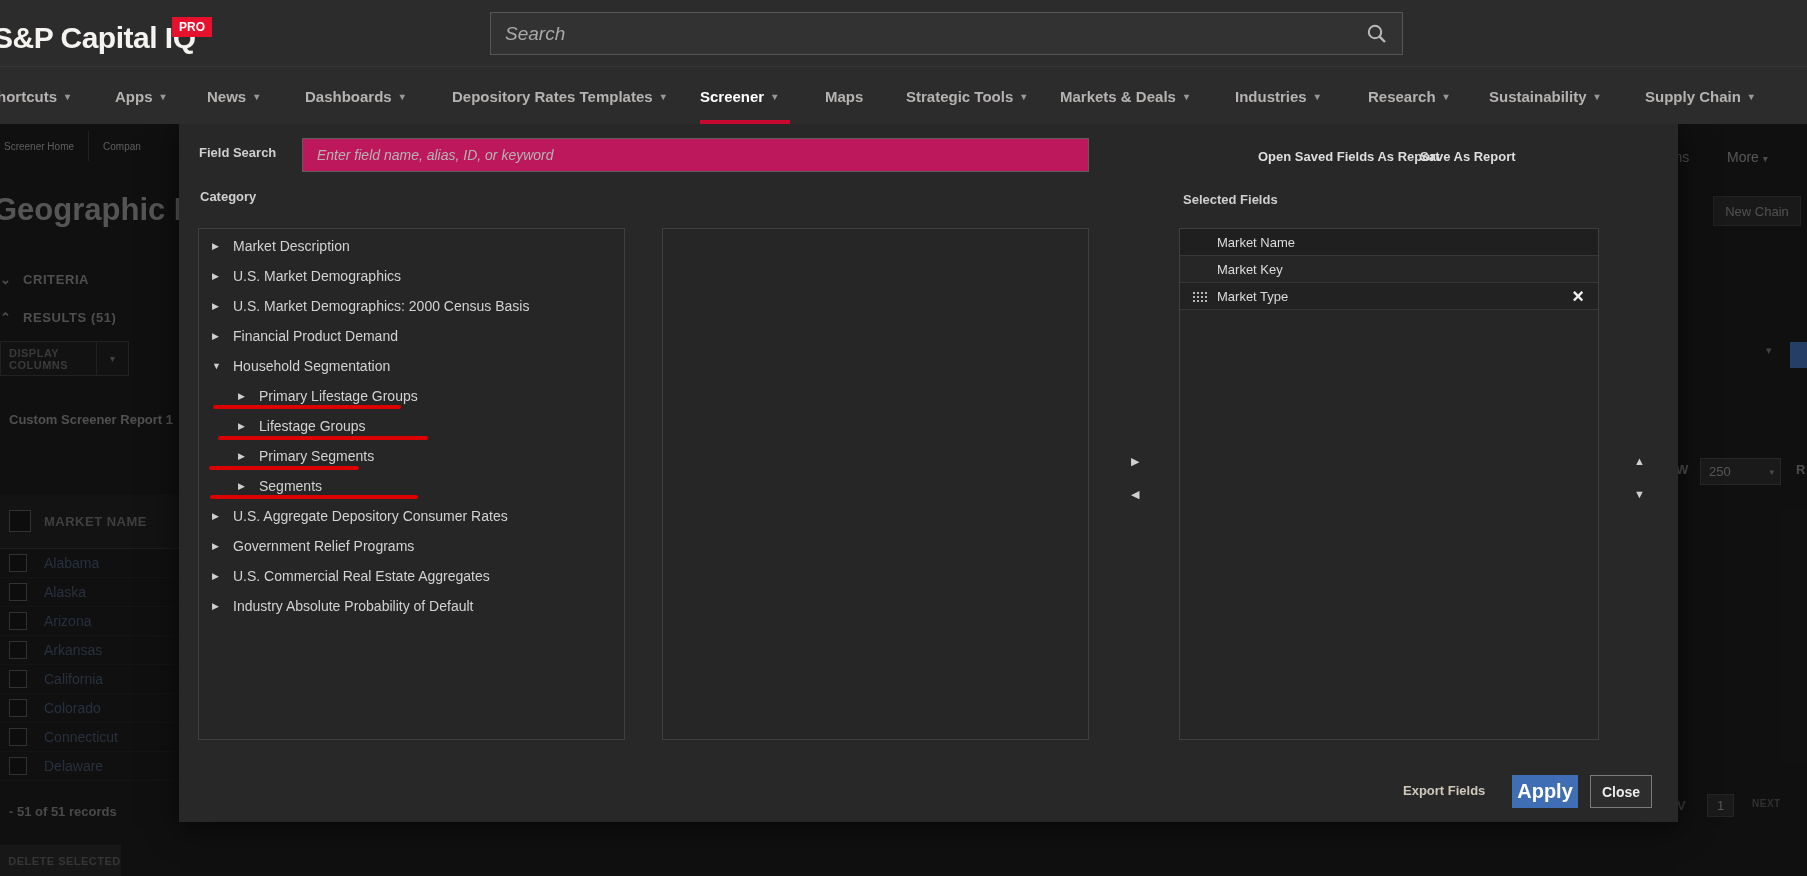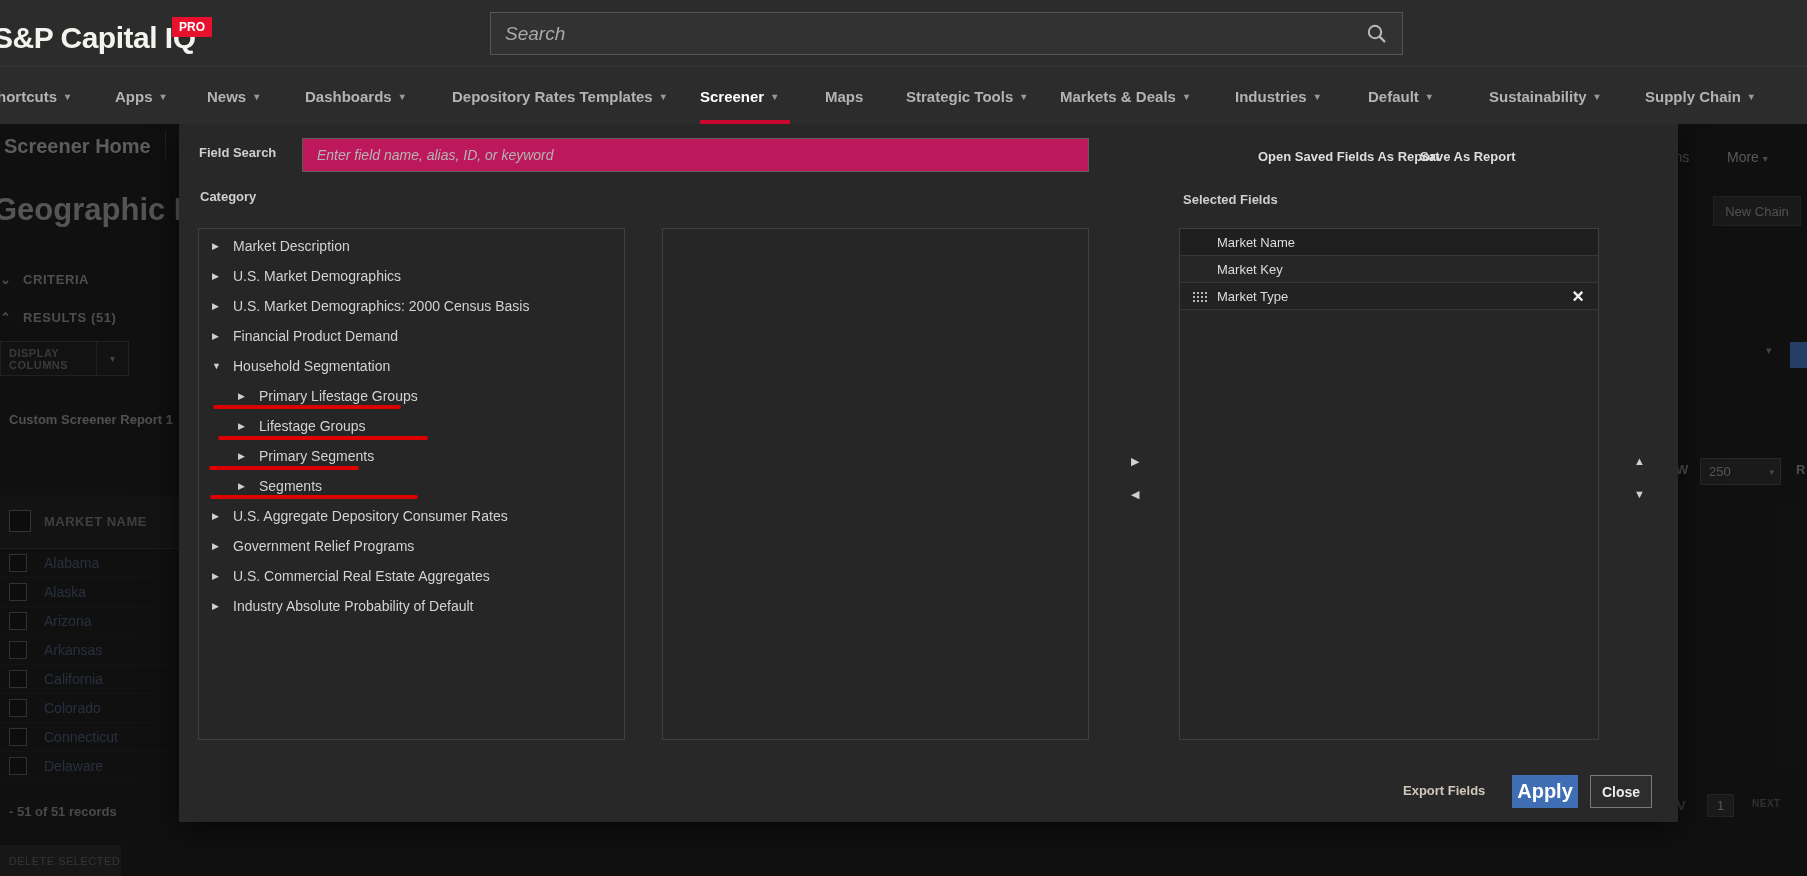--- a/index.html
+++ b/index.html
@@ -25,21 +25,21 @@
            border-top:1px solid #363636; }
   .nav-item{ position:absolute; top:0; height:58px; display:flex; align-items:center; gap:8px;
              font-size:15px; font-weight:bold; color:#b5b3b1; cursor:pointer; white-space:nowrap; }
   .nav-item .caret{ font-size:10px; color:#9a9894; }
   .nav-item.active{ color:#ffffff; }
   .nav-underline{ position:absolute; left:700px; top:53px; width:90px; height:4px; background:#c9082f; }
 
   
   .page{ position:absolute; inset:0; z-index:1; }
   .subtabs{ position:absolute; left:0; top:124px; height:44px; display:flex; align-items:center; }
-  .subtab{ font-size:20px; color:#a5a5a5; padding:0 14px; white-space:nowrap; cursor:pointer;font-weight:bold; }
+  .subtab{ font-size:10px; color:#a5a5a5; padding:0 14px; white-space:nowrap; cursor:pointer; }
   .subtab:first-child{ padding-left:4px; }
   .subtab-divider{ width:1px; height:30px; background:#3a3a3a; }
   .page-title{ position:absolute; left:-7px; top:192px; font-size:31px; font-weight:bold; color:#989898; white-space:nowrap; }
   .section-row{ position:absolute; left:0; display:flex; align-items:center; gap:12px; }
   .chev{ font-size:13px; color:#8a8a8a; font-weight:bold; line-height:0; }
   .section-label{ font-size:13px; font-weight:bold; color:#8a8a8a; letter-spacing:0.6px; }
   .disp-cols{ position:absolute; left:0; top:341px; width:129px; height:35px; border:1px solid #3a3a3a;
               display:flex; align-items:center; background:#1e1e1e; cursor:pointer; }
   .disp-cols .lbl{ flex:1; font-size:11px; font-weight:bold; color:#666; letter-spacing:0.5px; padding-left:8px; }
   .disp-cols .dd{ width:32px; height:100%; border-left:1px solid #3a3a3a; display:flex; align-items:center;
@@ -48,21 +48,21 @@
   .mini-table{ position:absolute; left:0; top:495px; width:180px; }
   .mt-header{ height:54px; background:#1f1f1f; border-bottom:1px solid #323232; position:relative; }
   .mt-header .cbx{ position:absolute; left:9px; top:15px; width:22px; height:22px; border:1px solid #5a5a5a; background:#141414; }
   .mt-header .hlabel{ position:absolute; left:44px; top:19px; font-size:13px; font-weight:bold; color:#6f6f6f; letter-spacing:0.5px; white-space:nowrap; }
   .mt-row{ height:29px; position:relative; border-bottom:1px solid #222; }
   .mt-row:nth-child(odd){ background:#1b1b1b; }
   .mt-row .cbx{ position:absolute; left:9px; top:5px; width:18px; height:18px; border:1px solid #565656; background:#141414; }
   .mt-row .state{ position:absolute; left:44px; top:6px; font-size:14px; color:#45546d; white-space:nowrap; cursor:pointer; }
   .records-label{ position:absolute; left:9px; top:804px; font-size:13px; font-weight:bold; color:#828282; white-space:nowrap; }
   .delete-btn{ position:absolute; left:0; top:845px; width:121px; height:31px; background:#272727; display:flex;
-               align-items:center; justify-content:center; font-size:11px; font-weight:normal; color:#5d5d5d;
+               align-items:center; justify-content:center; font-size:11px; font-weight:bold; color:#5d5d5d;
                letter-spacing:0.5px; cursor:pointer;padding-left:8px; }
 
   
   .frag{ position:absolute; white-space:nowrap; }
   .screens-frag{ left:1659px; top:149px; font-size:14px; color:#8a8a8a; }
   .more-frag{ left:1727px; top:149px; font-size:14px; color:#9c9c9c; cursor:pointer; }
   .more-frag .caret{ font-size:10px; color:#888; }
   .new-screen-btn{ left:1713px; top:196px; width:88px; height:30px; background:#2b2b2b; border:1px solid #3a3a3a;
                    display:flex; align-items:center; justify-content:center; font-size:13px; color:#8f8f8f; cursor:pointer; }
   .tool-caret{ left:1766px; top:344px; font-size:11px; color:#777; }
@@ -191,21 +191,21 @@
       </span>
     <span class="nav-item" style="left:1060px">
         <span>Markets &amp; Deals</span>
         <span class="caret">▾</span>
       </span>
     <span class="nav-item" style="left:1235px">
         <span>Industries</span>
         <span class="caret">▾</span>
       </span>
     <span class="nav-item" style="left:1368px">
-        <span>Default</span>
+        <span>Research</span>
         <span class="caret">▾</span>
       </span>
     <span class="nav-item" style="left:1489px">
         <span>Sustainability</span>
         <span class="caret">▾</span>
       </span>
     <span class="nav-item" style="left:1645px">
         <span>Supply Chain</span>
         <span class="caret">▾</span>
       </span>

